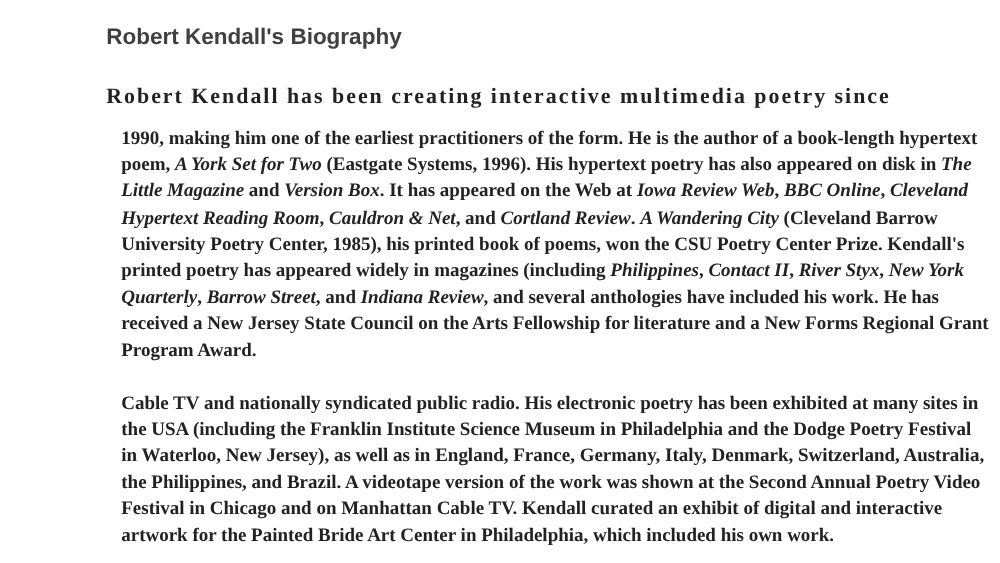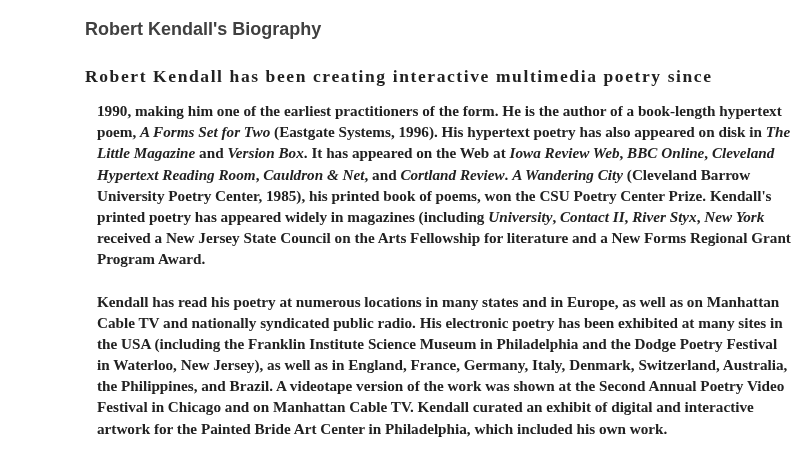--- a/index.html
+++ b/index.html
@@ -69,30 +69,30 @@
 </head>
 <body>
 
 <div class="page">
   <h1 class="title">Robert Kendall's Biography</h1>
 
   <div class="bio">
     <div class="lead">Robert Kendall has been creating interactive multimedia poetry since</div>
     <p class="para" id="para1">
         <span class="line"><span>1990, making him one of the earliest practitioners of the form. He is the author of a book-length hypertext</span></span>
-        <span class="line"><span>poem, </span><i>A Forms Set for Two</i><span> (Eastgate Systems, 1996). His hypertext poetry has also appeared on disk in </span><i>The</i></span>
+        <span class="line"><span>poem, </span><i>A York Set for Two</i><span> (Eastgate Systems, 1996). His hypertext poetry has also appeared on disk in </span><i>The</i></span>
         <span class="line"><i>Little Magazine</i><span> and </span><i>Version Box</i><span>. It has appeared on the Web at </span><i>Iowa Review Web</i><span>, </span><i>BBC Online</i><span>, </span><i>Cleveland</i></span>
         <span class="line"><i>Hypertext Reading Room</i><span>, </span><i>Cauldron &amp; Net</i><span>, and </span><i>Cortland Review</i><span>. </span><i>A Wandering City</i><span> (Cleveland Barrow</span></span>
         <span class="line"><span>University Poetry Center, 1985), his printed book of poems, won the CSU Poetry Center Prize. Kendall's</span></span>
-        <span class="line"><span>printed poetry has appeared widely in magazines (including </span><i>University</i><span>, </span><i>Contact II</i><span>, </span><i>River Styx</i><span>, </span><i>New York</i></span>
+        <span class="line"><span>printed poetry has appeared widely in magazines (including </span><i>Philippines</i><span>, </span><i>Contact II</i><span>, </span><i>River Styx</i><span>, </span><i>New York</i></span>
+        <span class="line"><i>Quarterly</i><span>, </span><i>Barrow Street</i><span>, and </span><i>Indiana Review</i><span>, and several anthologies have included his work. He has</span></span>
         <span class="line"><span>received a New Jersey State Council on the Arts Fellowship for literature and a New Forms Regional Grant</span></span>
         <span class="line"><span>Program Award.</span></span>
       </p>
     <p class="para para2" id="para2">
-        <span class="line"><span>Kendall has read his poetry at numerous locations in many states and in Europe, as well as on Manhattan</span></span>
         <span class="line"><span>Cable TV and nationally syndicated public radio. His electronic poetry has been exhibited at many sites in</span></span>
         <span class="line"><span>the USA (including the Franklin Institute Science Museum in Philadelphia and the Dodge Poetry Festival</span></span>
         <span class="line"><span>in Waterloo, New Jersey), as well as in England, France, Germany, Italy, Denmark, Switzerland, Australia,</span></span>
         <span class="line"><span>the Philippines, and Brazil. A videotape version of the work was shown at the Second Annual Poetry Video</span></span>
         <span class="line"><span>Festival in Chicago and on Manhattan Cable TV. Kendall curated an exhibit of digital and interactive</span></span>
         <span class="line"><span>artwork for the Painted Bride Art Center in Philadelphia, which included his own work.</span></span>
       </p>
   </div>
 </div>
 

